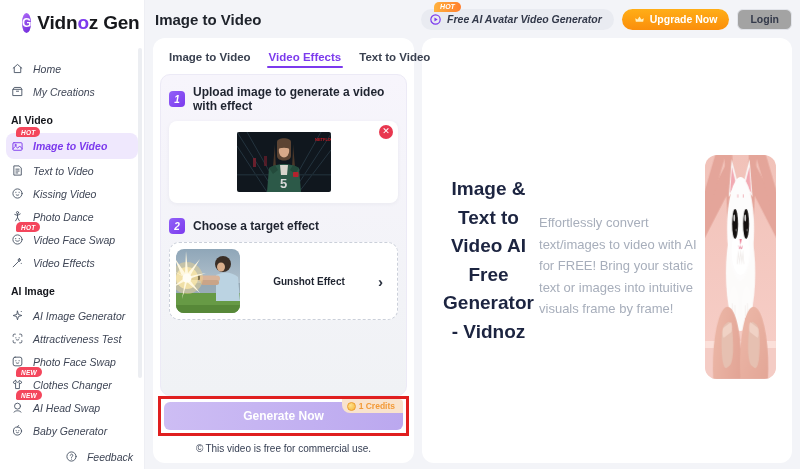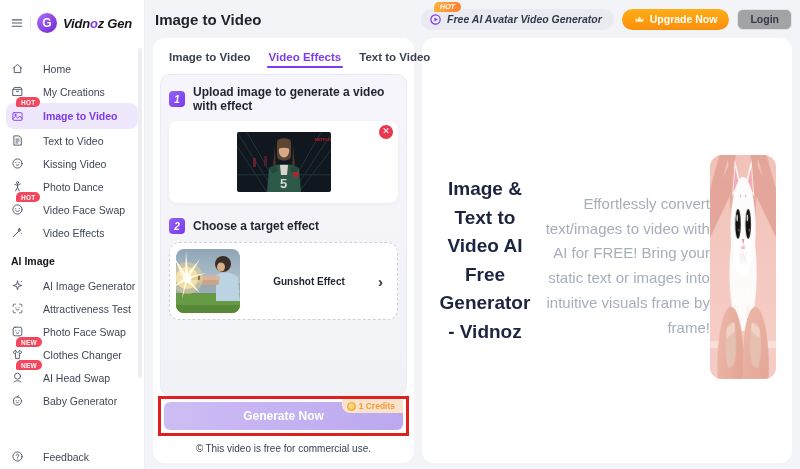--- a/index.html
+++ b/index.html
@@ -6,33 +6,33 @@
   html,body { width:800px; height:469px; overflow:hidden; }
   body { font-family:"Liberation Sans","DejaVu Sans",sans-serif; background:#F3F4F8; color:#20242C; }
   .app { display:flex; width:800px; height:469px; }
 
   
   .sidebar { width:145px; flex:none; background:#fff; border-right:1px solid #EEEFF4; display:flex; flex-direction:column; padding-top:10px; position:relative; }
   .logo-row { display:flex; align-items:center; gap:6px; padding:0 10px; height:26px; }
   .menu-ic { width:14px; height:14px; stroke:#565E6E; fill:none; stroke-width:2; stroke-linecap:round; cursor:pointer; }
   .logo-divider { width:1px; height:14px; background:#E5E7EB; }
   .logo-badge { width:20px; height:20px; border-radius:50%; background:linear-gradient(135deg,#B06CF9,#6D28D9); color:#fff; font-weight:bold; font-size:12px; display:flex; align-items:center; justify-content:center; }
-  .brand { font-size:13px; font-weight:800; color:#17181C; letter-spacing:-0.2px; white-space:nowrap;font-style:italic; }
+  .brand { font-size:19px; font-weight:800; color:#17181C; letter-spacing:-0.2px; white-space:nowrap; }
   .brand .o { color:#7C3AED; }
   .nav { flex:1; margin-top:12px; }
-  .nav-item { height:23px; display:flex; align-items:center; gap:19px; padding:0 11px; font-size:10.5px; color:#3F4656; position:relative; cursor:pointer; }
+  .nav-item { height:23px; display:flex; align-items:center; gap:9px; padding:0 11px; font-size:10.5px; color:#3F4656; position:relative; cursor:pointer;font-style:italic; }
   .nav-item.active { height:26px; margin:0 6px; padding:0 5px; background:#EFE8FD; border-radius:8px; color:#7C3AED; font-weight:600; }
   .nav-item.active .ni { stroke:#7C3AED; }
   .ni { width:13px; height:13px; stroke:#4A5565; fill:none; stroke-width:1.7; stroke-linecap:round; stroke-linejoin:round; flex:none; }
   .nl { white-space:nowrap; }
   .mini-badge { position:absolute; top:-6px; left:16px; background:#F4465C; color:#fff; font-size:6.5px; font-weight:bold; padding:1.5px 5px; border-radius:7px 7px 7px 2px; letter-spacing:.2px; z-index:2; }
   .nav-item.active .mini-badge { left:10px; }
   .section-title { font-size:10.5px; font-weight:700; color:#14161C; padding:0 11px; margin:11px 0 7px; }
   .gap-top { margin-top:9px; }
-  .feedback-item { margin-top:auto; margin-bottom:1px; }
+  .feedback-item { margin-top:auto; margin-bottom:1px;justify-content:flex-end; }
   .side-scrollbar { position:absolute; right:2px; top:48px; width:4px; height:330px; background:#ECEEF2; border-radius:2px; }
 
   
   .main { flex:1; display:flex; flex-direction:column; min-width:0; }
   .topbar { height:36px; display:flex; align-items:center; justify-content:space-between; padding:2px 8px 0 10px; }
   .page-title { font-size:15px; font-weight:800; color:#20242C; }
   .top-right { display:flex; align-items:center; gap:8px; }
   .promo-pill { position:relative; display:flex; align-items:center; gap:5px; height:21px; background:#E9EBF1; border-radius:12px; padding:0 12px 0 8px; font-size:10.5px; font-style:italic; font-weight:600; color:#33394A; cursor:pointer; }
   .promo-hot { position:absolute; top:-7px; left:13px; background:linear-gradient(90deg,#FFB23E,#FF7E2E); color:#fff; font-size:7px; font-weight:bold; font-style:italic; padding:1.5px 6px; border-radius:6px 6px 6px 0; }
   .promo-play { width:13px; height:13px; flex:none; }
@@ -65,21 +65,21 @@
   .annotation-box { position:relative; margin:0 -1px; border:3px solid #E01F1F; padding:3px; }
   .generate-btn { display:block; width:100%; height:28px; border:none; border-radius:6px; background:linear-gradient(90deg,#CDBDF4,#BBA8EF); color:#fff; font-size:12px; font-weight:600; font-family:inherit; cursor:pointer; }
   .credits-badge { position:absolute; top:0px; right:3px; display:flex; align-items:center; gap:3px; background:#F9E3CD; color:#F29A38; font-size:8.5px; font-weight:bold; padding:2px 8px 2px 5px; border-radius:0 4px 0 8px; }
   .coin { width:9px; height:9px; border-radius:50%; background:radial-gradient(circle at 35% 35%,#FFE18A,#F5B63C); border:1px solid #ED9E2F; }
   .footnote { text-align:center; font-size:10px; color:#353E52; margin:7px 0 9px; }
   .c-ic { font-size:10px; margin-right:2px; }
 
   
   .hero-card { flex:1; display:flex; flex-direction:row; align-items:center; padding:20px 16px 0; min-width:0; }
   .hero-title { font-size:19px; line-height:1.5; font-weight:800; color:#1C2440; text-align:center; max-width:345px; }
-  .hero-sub { font-size:15px; line-height:1.65; color:#A7AEBB; text-align:right; max-width:335px; margin-top:11px; }
+  .hero-sub { font-size:13px; line-height:1.65; color:#A7AEBB; text-align:left; max-width:335px; margin-top:11px; }
   .kitten-frame { width:310px; height:224px; border-radius:12px; overflow:hidden; margin-top:13px; display:block; }
 </style>
 </head>
 <body>
 
 <svg width="0" height="0" style="position:absolute">
   <defs>
     <symbol id="i-home" viewBox="0 0 24 24">
         <path d="M4 11.5 12 4.5l8 7M6 10v9.5h12V10"></path>
       </symbol>
@@ -156,20 +156,21 @@
           </svg>
         <span class="nl">Home</span>
       </div>
       <div class="nav-item">
         <svg class="ni">
             <use href="#i-box"></use>
           </svg>
         <span class="nl">My Creations</span>
       </div>
 
+      <div class="section-title">AI Video</div>
 
       <div class="nav-item active">
         <span class="mini-badge">HOT</span>
         <svg class="ni">
             <use href="#i-imgvid"></use>
           </svg>
         <span class="nl">Image to Video</span>
       </div>
       <div class="nav-item">
         <svg class="ni">

